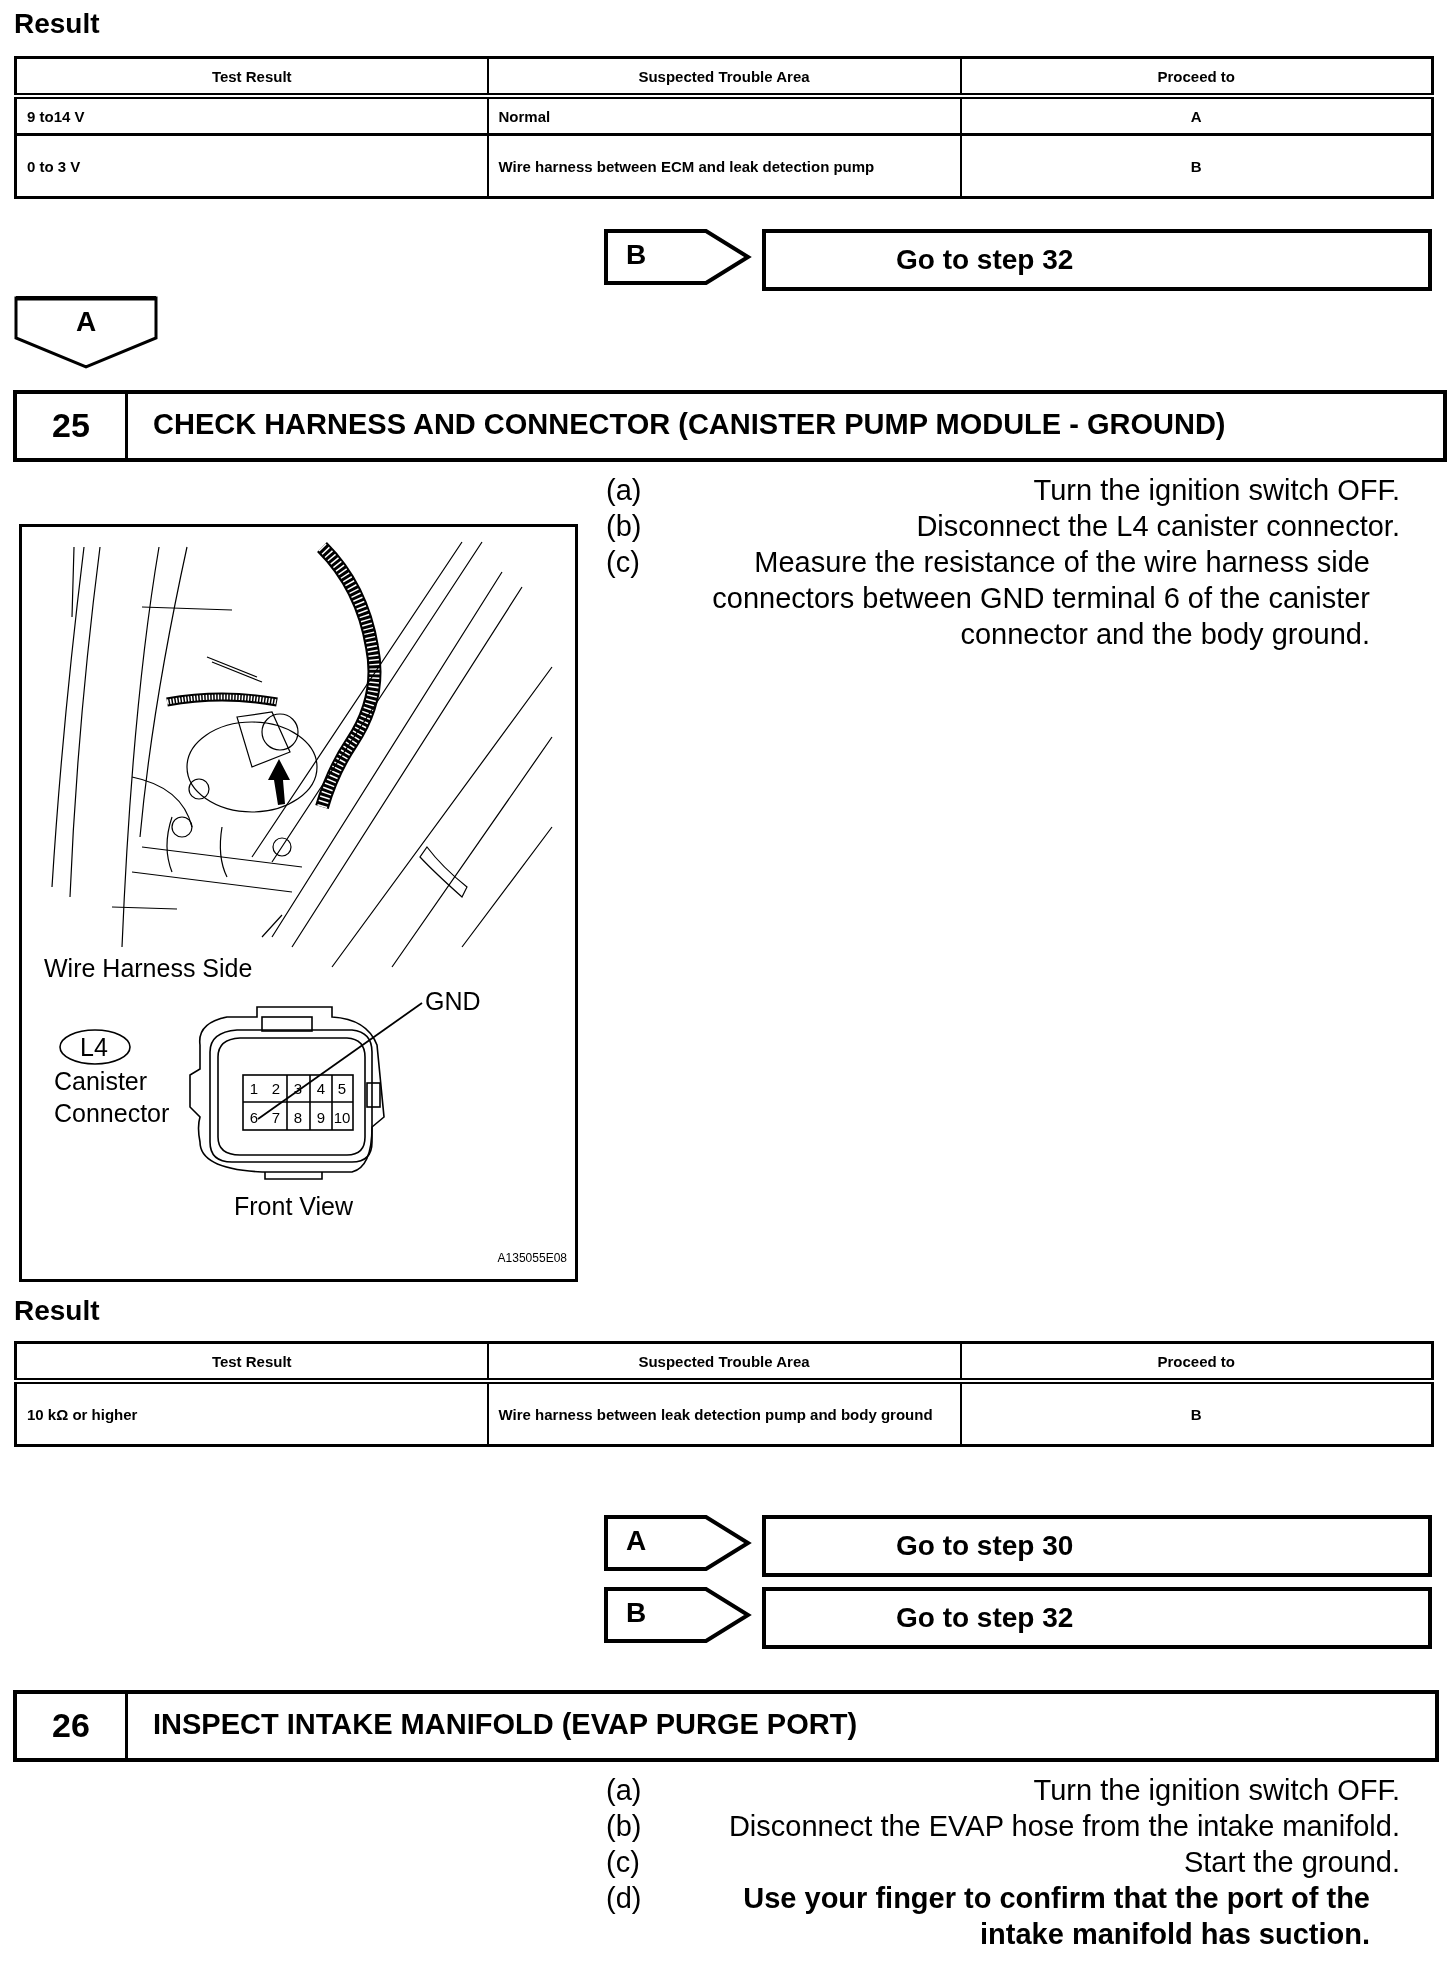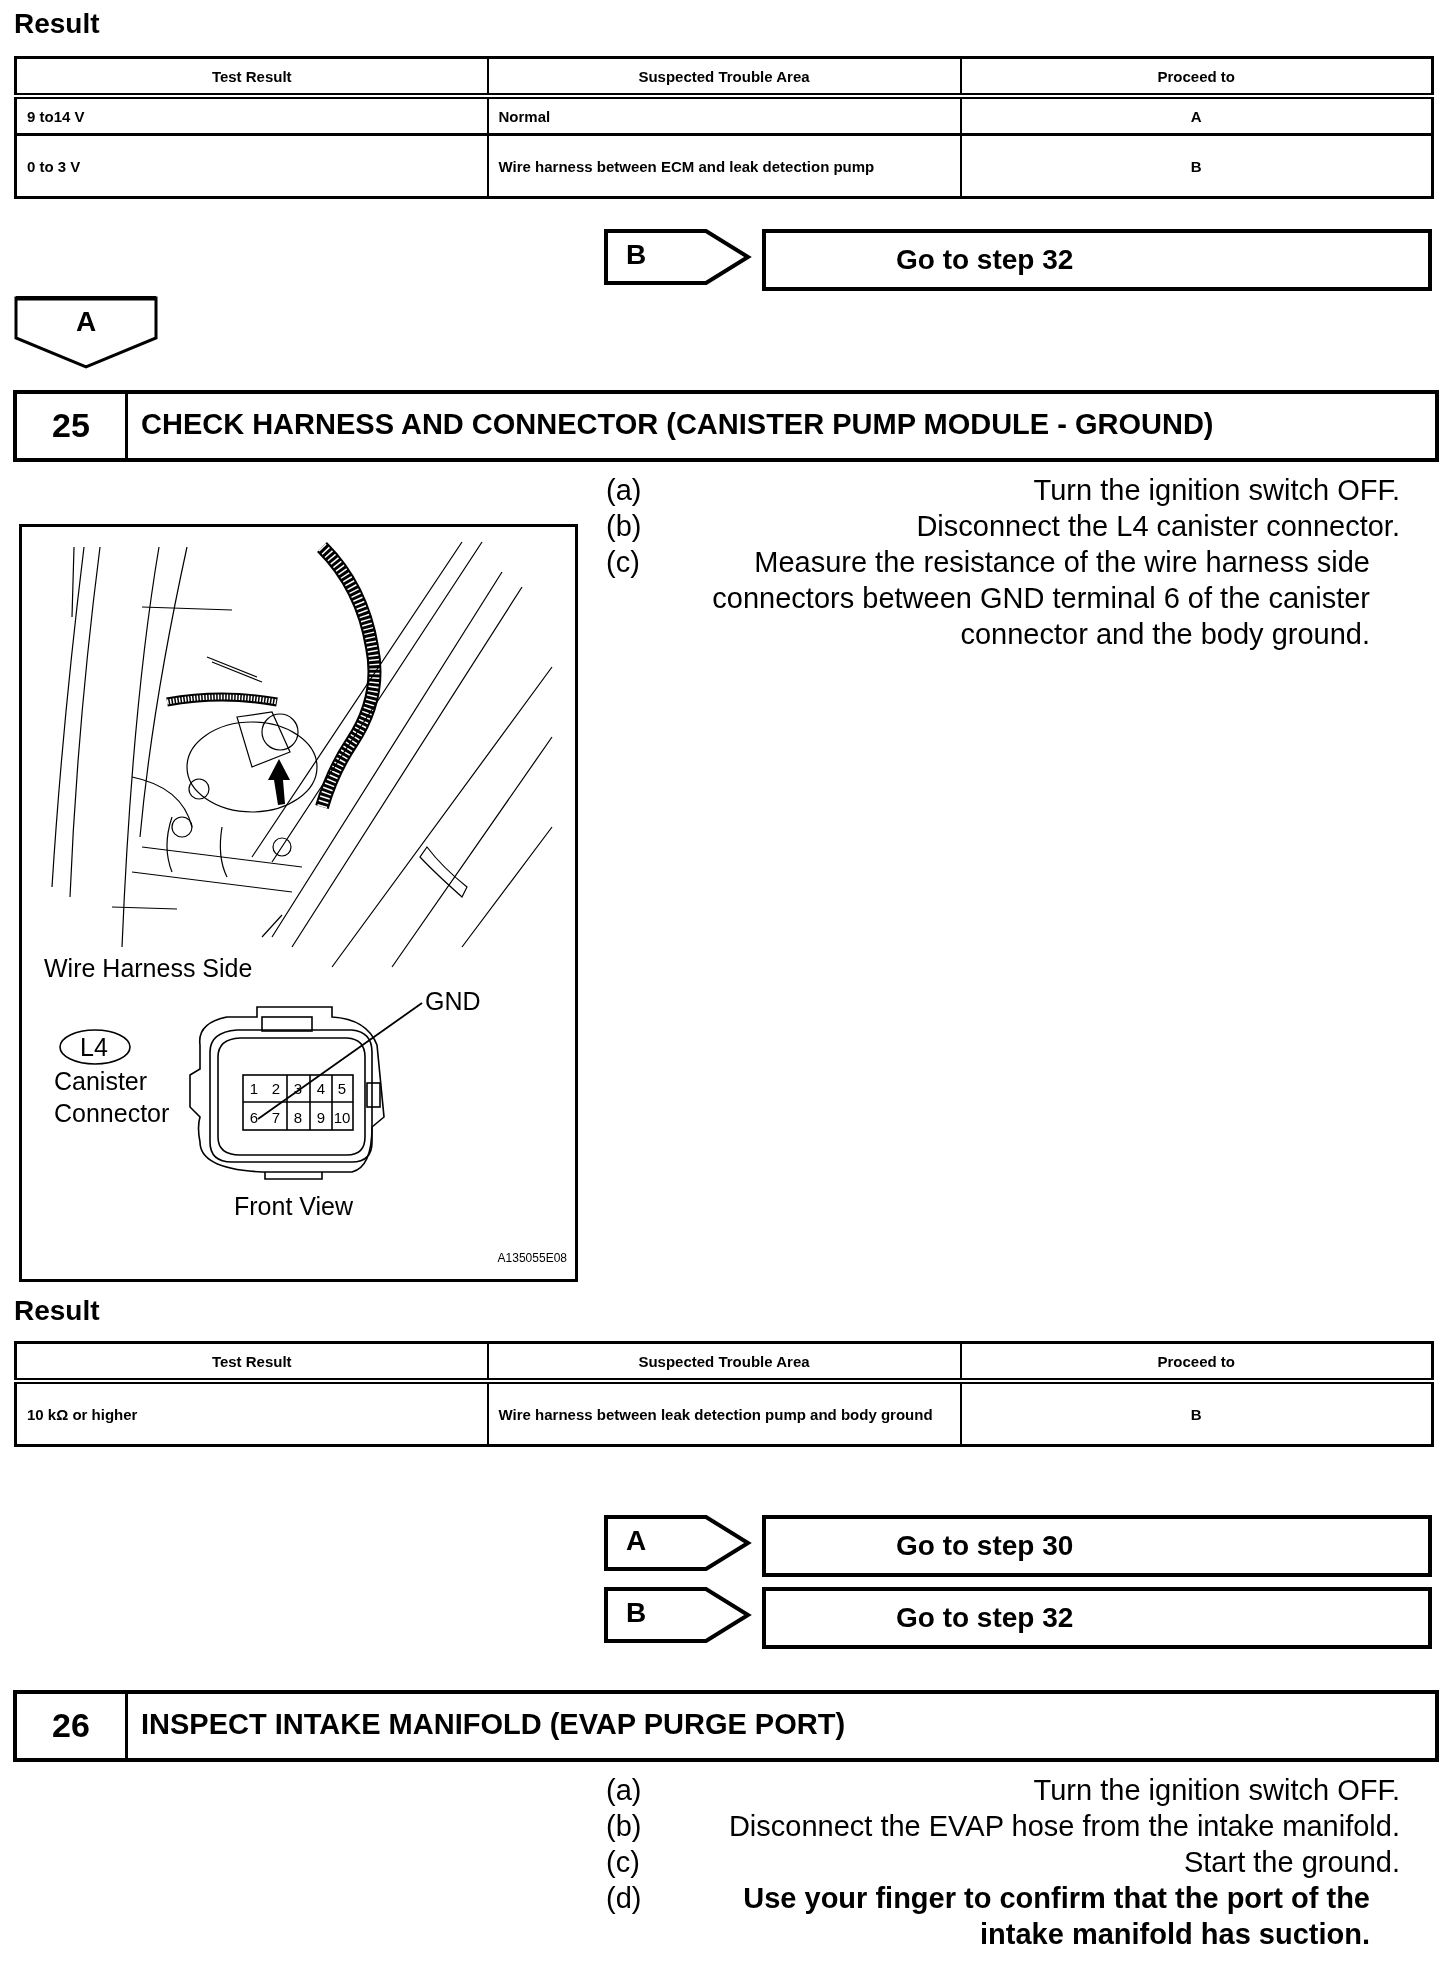--- a/index.html
+++ b/index.html
@@ -27,21 +27,21 @@
               font-size:28px; font-weight:bold; box-sizing:content-box; }
   .goto-box span { position:absolute; left:130px; top:11px; }
 
   .down-arrow { position:absolute; left:14px; top:296px; width:146px; height:74px; }
   .down-arrow svg { position:absolute; left:0; top:0; }
   .down-arrow .lbl { position:absolute; left:0; width:144px; text-align:center; top:10px; font-size:28px; font-weight:bold; }
 
   .step-header { position:absolute; left:13px; width:1418px; height:64px; border:4px solid #000; }
   .step-header .num { position:absolute; left:0; top:0; width:108px; height:64px; border-right:3px solid #000;
                       font-size:34px; font-weight:bold; text-align:center; line-height:62px; }
-  .step-header .title { position:absolute; left:124px; top:0; line-height:60px; font-size:29px; font-weight:bold; }
+  .step-header .title { position:absolute; left:136px; top:0; line-height:60px; font-size:29px; font-weight:bold; }
 
   .instructions { position:absolute; left:606px; font-size:29px; line-height:36px; }
   .instructions .item { display:flex; }
   .instructions .mk { width:64px; flex:none; }
   .instructions .tx { width:730px;text-align:right; }
 
   .figure { position:absolute; left:19px; top:524px; width:553px; height:752px; border:3px solid #000; }
   .figure svg { position:absolute; left:0; top:0; }
   .fig-text { position:absolute; font-size:25px; }
 </style>
@@ -85,21 +85,21 @@
 </div>
 
 <div class="down-arrow">
   <svg width="146" height="74">
     <polygon points="2,2 142,2 142,42 72,71 2,42" fill="#fff" stroke="#000" stroke-width="3"></polygon>
     <line x1="2" y1="2" x2="142" y2="2" stroke="#000" stroke-width="5"></line>
   </svg>
   <span class="lbl">A</span>
 </div>
 
-<div class="step-header" style="top:390px;">
+<div class="step-header" style="top:390px;padding-left:8px;">
   <div class="num">25</div>
   <div class="title">CHECK HARNESS AND CONNECTOR (CANISTER PUMP MODULE - GROUND)</div>
 </div>
 
 <div class="instructions" style="top:472px;">
   <div class="item">
     <span class="mk">(a)</span>
     <span class="tx">Turn the ignition switch OFF.</span>
   </div>
   <div class="item">

